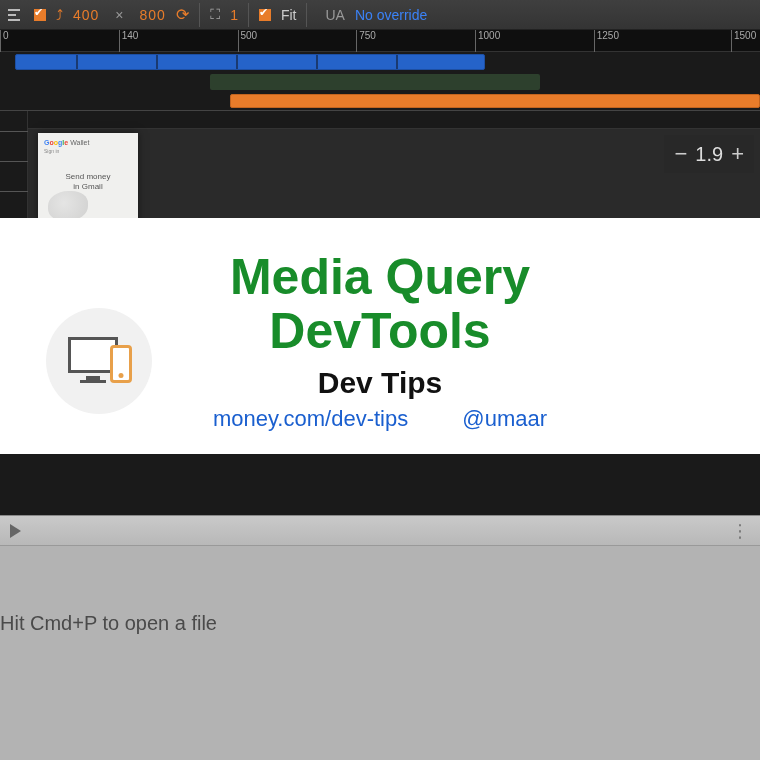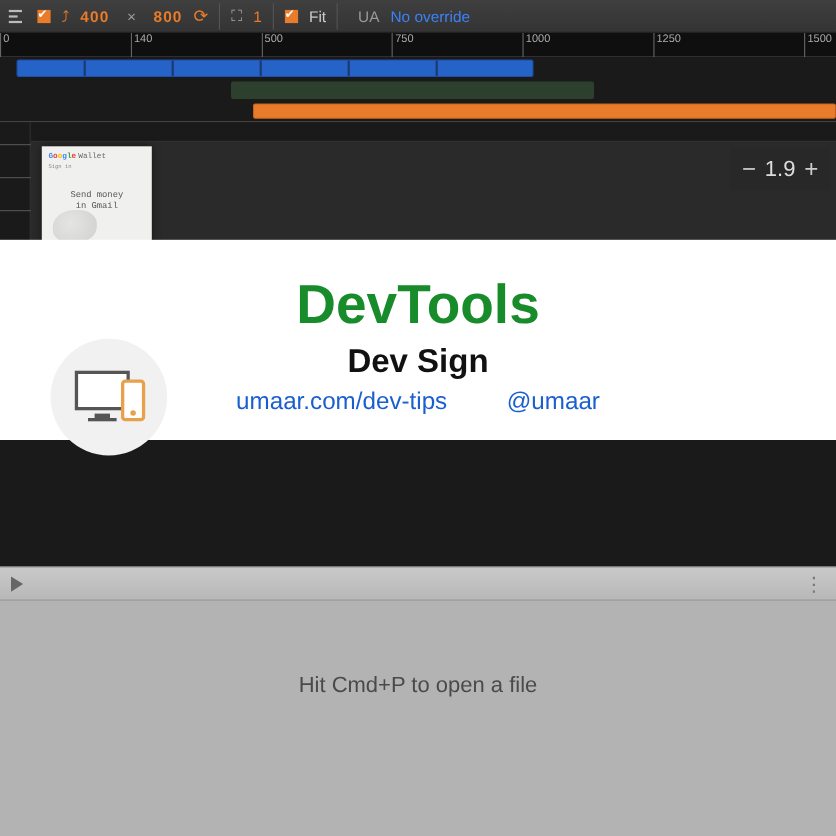--- a/index.html
+++ b/index.html
@@ -21,21 +21,21 @@
     .toolbar .hamburger {
       width: 16px; height: 16px;
       display: flex; flex-direction: column; justify-content: space-between;
       padding: 2px 0;
     }
     .toolbar .hamburger span { height: 2px; background: #bbb; width: 12px; }
     .toolbar .hamburger span:nth-child(2) { width: 8px; }
     .toolbar .check { width: 12px; height: 12px; background: #e87c2a; display: inline-block; position: relative; }
     .toolbar .check::after { content: "✔"; position: absolute; top: -3px; left: 0; color: #fff; font-size: 11px; }
     .toolbar .arrow-up { color: #e87c2a; font-size: 14px; }
-    .toolbar .dim { color: #e87c2a; font-weight: bold; letter-spacing: 1px; }
+    .toolbar .dim { color: #e87c2a; font-weight: normal; letter-spacing: 1px; }
     .toolbar .dim-x { color: #999; margin: 0 6px; }
     .toolbar .reload { color: #e87c2a; font-size: 16px; }
     .toolbar .box-icon { color: #aaa; font-size: 14px; }
     .toolbar .one { color: #e87c2a; }
     .toolbar .sep { width: 1px; height: 24px; background: #555; }
     .toolbar .fit { color: #ccc; }
     .toolbar .ua-label { color: #999; margin-left: 8px; }
     .toolbar .ua-value { color: #3b82f6; }
 
     
@@ -92,21 +92,20 @@
     }
     .page-thumb {
       position: absolute;
       left: 38px; top: 22px;
       width: 100px; height: 100px;
       background: #f0f0ee;
       box-shadow: 0 0 8px rgba(0,0,0,0.5);
       padding: 6px;
       font-size: 7px;
       color: #333;
-      font-family: Liberation Mono, monospace;
     }
     .page-thumb .logo-area { display: flex; align-items: center; gap: 2px; }
     .page-thumb .g-b { color: #4285f4; font-weight: bold; }
     .page-thumb .g-r { color: #ea4335; font-weight: bold; }
     .page-thumb .g-y { color: #fbbc05; font-weight: bold; }
     .page-thumb .g-g { color: #34a853; font-weight: bold; }
     .page-thumb .wallet { color: #666; font-size: 7px; }
     .page-thumb .signin { font-size: 5px; color: #888; margin-top: 2px;}
     .page-thumb .hero {
       margin-top: 18px; text-align: center; font-size: 8px; color: #555; line-height: 1.2;
@@ -193,21 +192,20 @@
     .lower-panel .play-icon {
       width: 0; height: 0;
       border-top: 7px solid transparent;
       border-bottom: 7px solid transparent;
       border-left: 11px solid #666;
     }
     .lower-panel .dots {
       color: #777; font-size: 18px; letter-spacing: 1px;
     }
     .lower-panel .hint {
-      text-align: center;
       margin-top: 66px;
       font-size: 20px;
       color: #4a4a4a;
     }
   </style>
 </head>
 <body>
 
 <div class="toolbar">
   <div class="hamburger">
@@ -285,25 +283,26 @@
 <div class="title-card">
   <div class="icon-wrap">
     <div class="devices-icon">
       <div class="monitor"></div>
       <div class="monitor-stand"></div>
       <div class="monitor-base"></div>
       <div class="phone"></div>
     </div>
   </div>
   <div class="title">
+    <div>Media Query</div>
     <div>DevTools</div>
   </div>
-  <div class="devtips">Dev Sign</div>
+  <div class="devtips">Dev Tips</div>
   <div class="links">
-    <span>umaar.com/dev-tips</span>
+    <span>money.com/dev-tips</span>
     <span>@umaar</span>
   </div>
 </div>
 
 <div class="lower-panel">
   <div class="panel-bar">
     <div class="play-icon"></div>
     <div class="dots">⋮</div>
   </div>
   <div class="hint">Hit Cmd+P to open a file</div>

